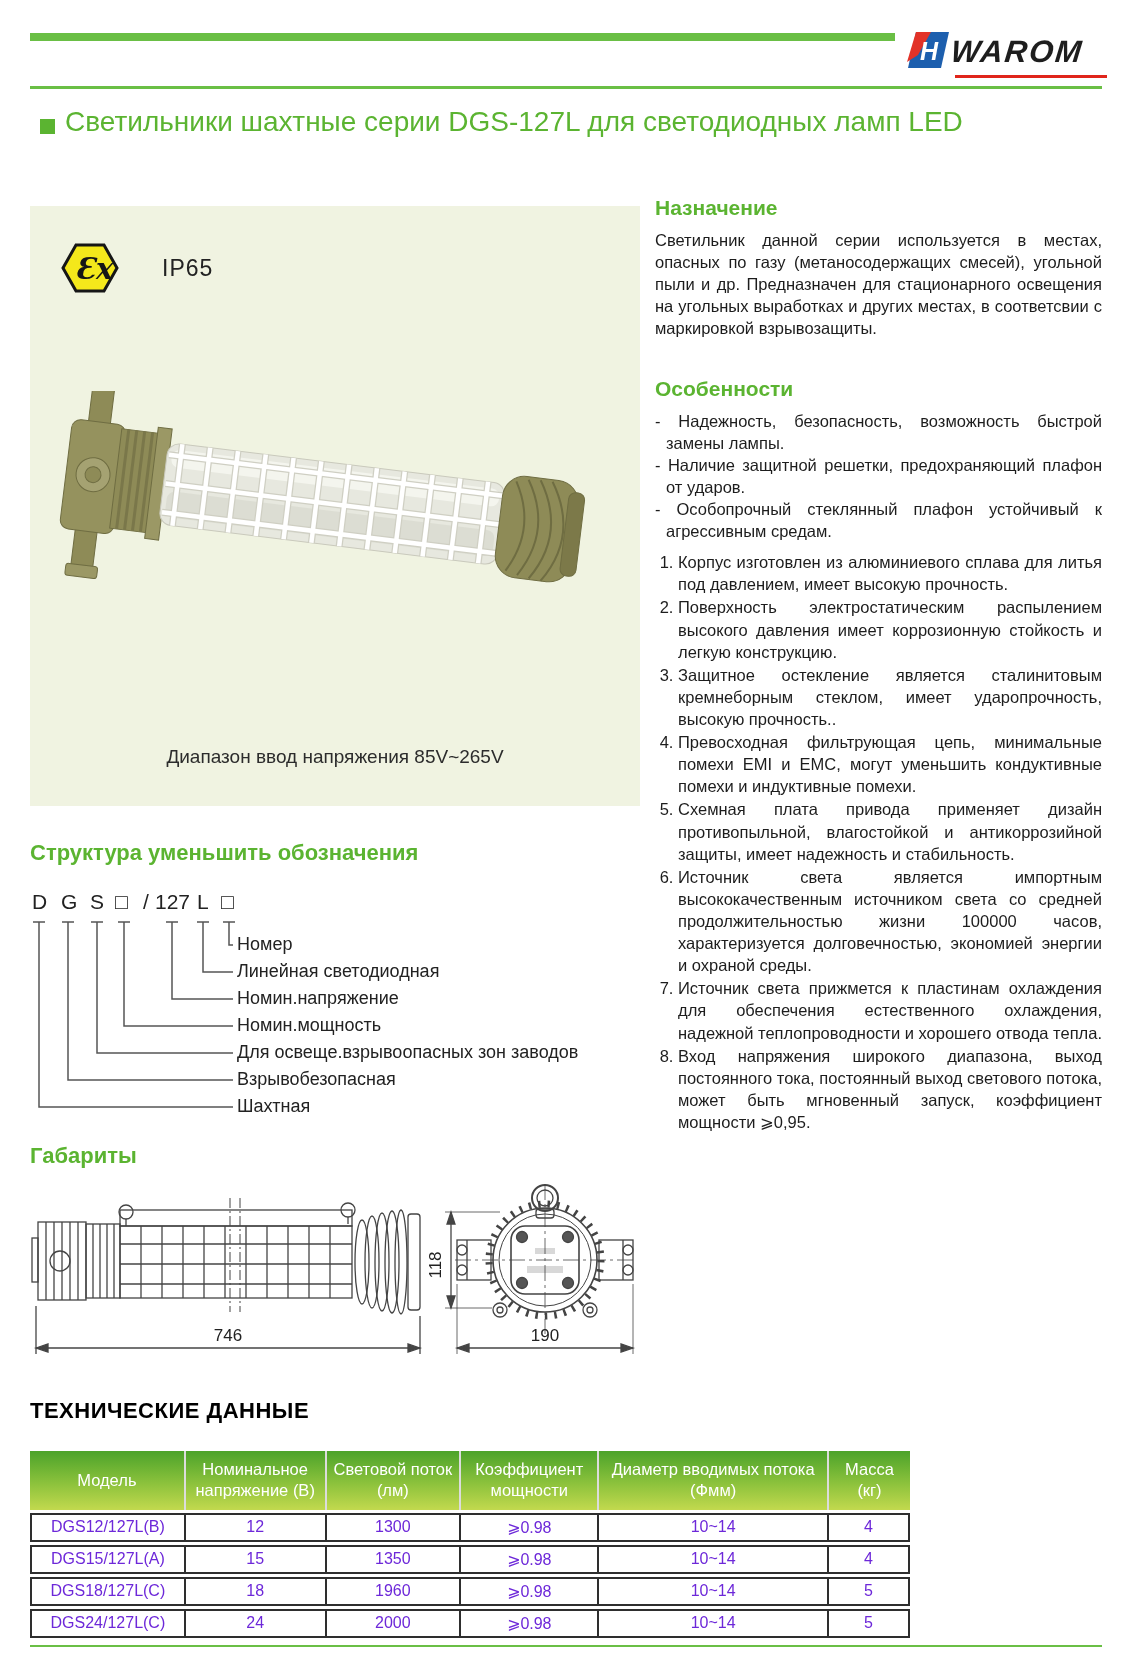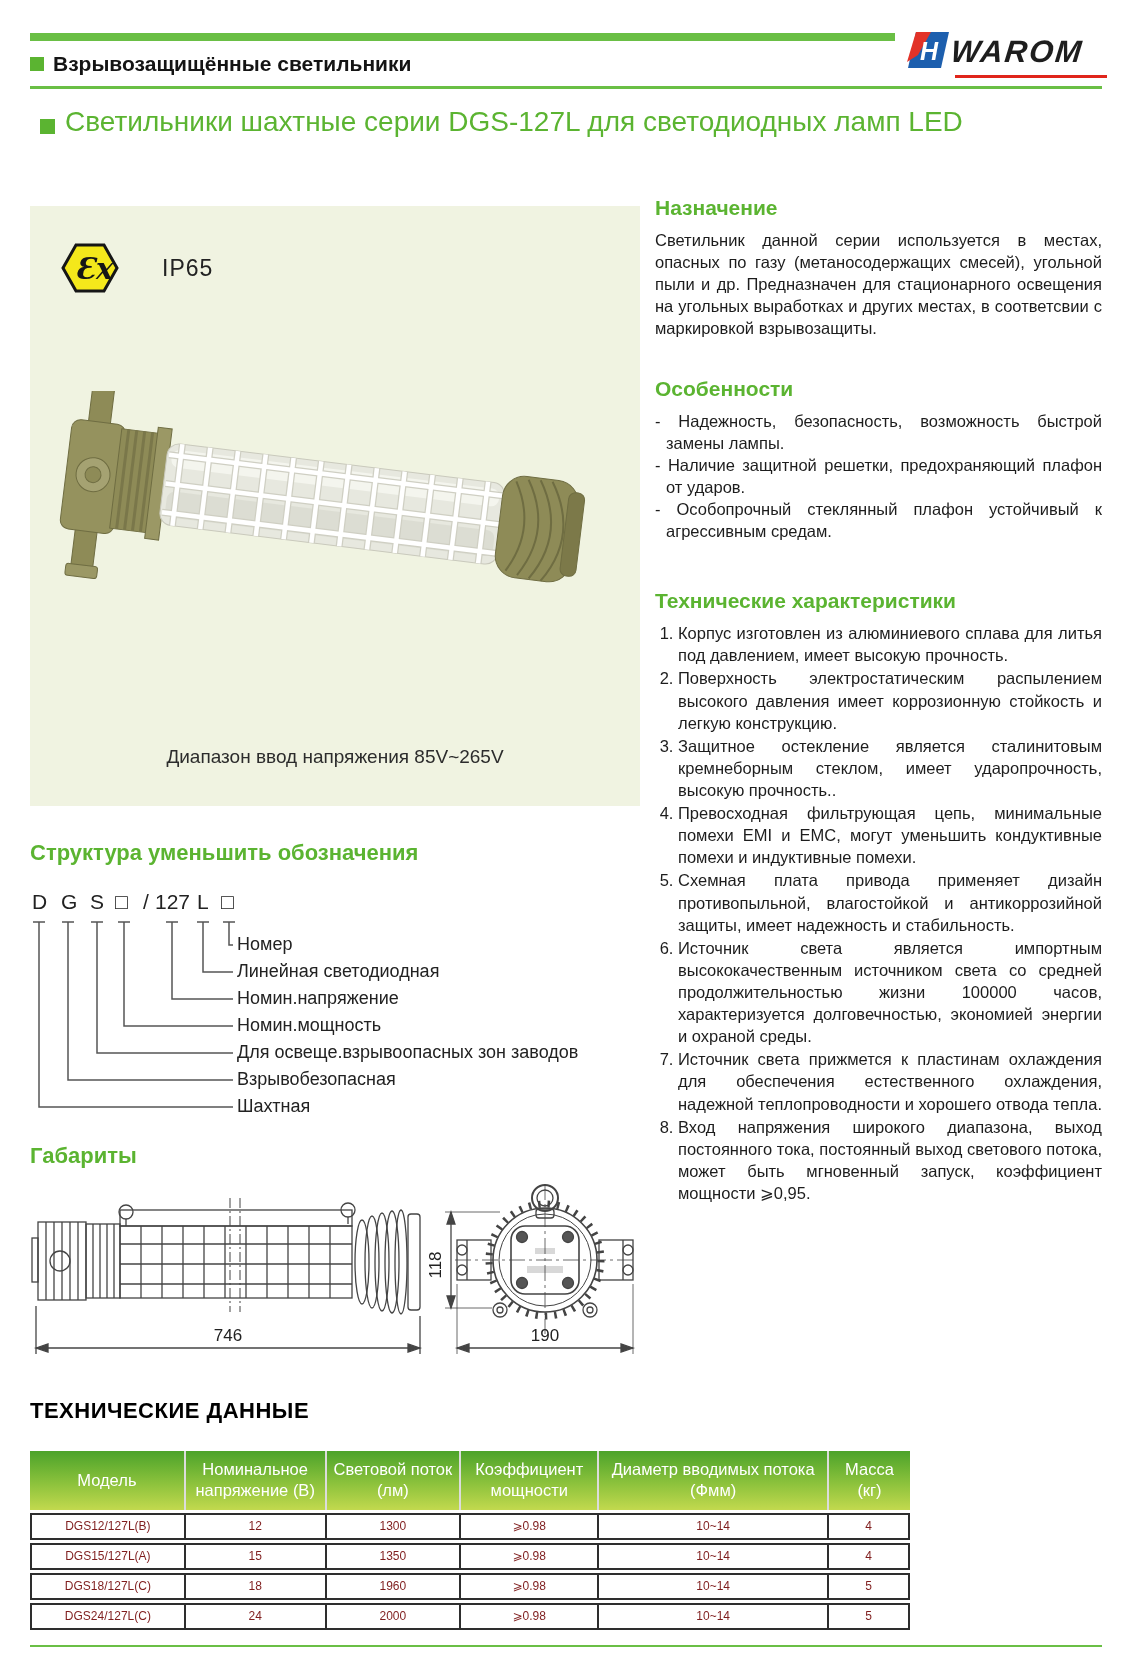--- a/index.html
+++ b/index.html
@@ -48,35 +48,31 @@
 
   
   .dim-head { position:absolute; left:30px; top:1143px; font-size:22px; font-weight:bold; color:#5bb431; }
   .dims-svg { position:absolute; left:30px; top:1182px; }
 
   
   .table-head { position:absolute; left:30px; top:1398px; font-size:22px; font-weight:bold; color:#000000; letter-spacing:0.5px; }
   .spec { position:absolute; left:30px; top:1448px; width:880px; border-collapse:separate; border-spacing:0 3px; }
   .spec thead th { background:linear-gradient(#4ca32a,#8cc23c 55%,#c2d94e); color:#fff; font-weight:normal; font-size:16.5px; line-height:1.3; padding:8px 4px; border-right:2px solid #dcdcdc; }
   .spec thead th:last-child { border-right:none; }
-  .spec td { background:#fff; font-size:12px; color:#7f1d1d; text-align:center; padding:3px 4px; height:27px;
+  .spec td { background:#fff; font-size:16px; color:#6d28d9; text-align:center; padding:3px 4px; height:27px;
              border-top:2px solid #2e2e2e; border-bottom:2px solid #2e2e2e; border-right:2px solid #2e2e2e; }
   .spec td:first-child { border-left:2px solid #2e2e2e; }
   .footerline { position:absolute; left:30px; top:1645px; width:1072px; height:2px; background:#6abf45; }
 </style>
 </head>
 <body>
 
 <div class="page">
 
   <div class="topbar"></div>
-  <div class="cat-row">
-    <span class="sq"></span>
-    <span class="cat-title">Взрывозащищённые светильники</span>
-  </div>
   <div class="logo">
     <div class="logo-row">
       <svg width="48" height="44" viewBox="0 0 48 44">
         <path d="M13,4 H46 L38,40 H5 Z" fill="#1d5fae"></path>
         <path d="M13,4 L28,4 L15,27 L4,34 Z" fill="#e23228"></path>
         <text x="17" y="32" font-size="25" font-weight="bold" font-style="italic" fill="#ffffff" font-family="Liberation Sans, sans-serif">H</text>
       </svg>
       <span class="brand-text">WAROM</span>
     </div>
     <div class="brand-underline"></div>
@@ -168,21 +164,20 @@
     <div class="g-head">Назначение</div>
     <p class="btxt">Светильник данной серии используется в местах, опасных по газу (метаносодержащих смесей), угольной пыли и др. Предназначен для стационарного освещения на угольных выработках и других местах, в соответсвии с маркировкой взрывозащиты.</p>
 
     <div class="g-head mt1">Особенности</div>
     <ul class="dash-list">
       <li>- Надежность, безопасность, возможность быстрой замены лампы.</li>
       <li>- Наличие защитной решетки, предохраняющий плафон от ударов.</li>
       <li>- Особопрочный стеклянный плафон устойчивый к агрессивным средам.</li>
     </ul>
 
-    <div class="g-head mt2">Технические характеристики</div>
     <ol class="num-list">
       <li>Корпус изготовлен из алюминиевого сплава для литья под давлением, имеет высокую прочность.</li>
       <li>Поверхность электростатическим распылением высокого давления имеет коррозионную стойкость и легкую конструкцию.</li>
       <li>Защитное остекление является сталинитовым кремнеборным стеклом, имеет ударопрочность, высокую прочность..</li>
       <li>Превосходная фильтрующая цепь, минимальные помехи EMI и EMC, могут уменьшить кондуктивные помехи и индуктивные помехи.</li>
       <li>Схемная плата привода применяет дизайн противопыльной, влагостойкой и антикоррозийной защиты, имеет надежность и стабильность.</li>
       <li>Источник света является импортным высококачественным источником света со средней продолжительностью жизни 100000 часов, характеризуется долговечностью, экономией энергии и охраной среды.</li>
       <li>Источник света прижмется к пластинам охлаждения для обеспечения естественного охлаждения, надежной теплопроводности и хорошего отвода тепла.</li>
       <li>Вход напряжения широкого диапазона, выход постоянного тока, постоянный выход светового потока, может быть мгновенный запуск, коэффициент мощности ⩾0,95.</li>
     </ol>

